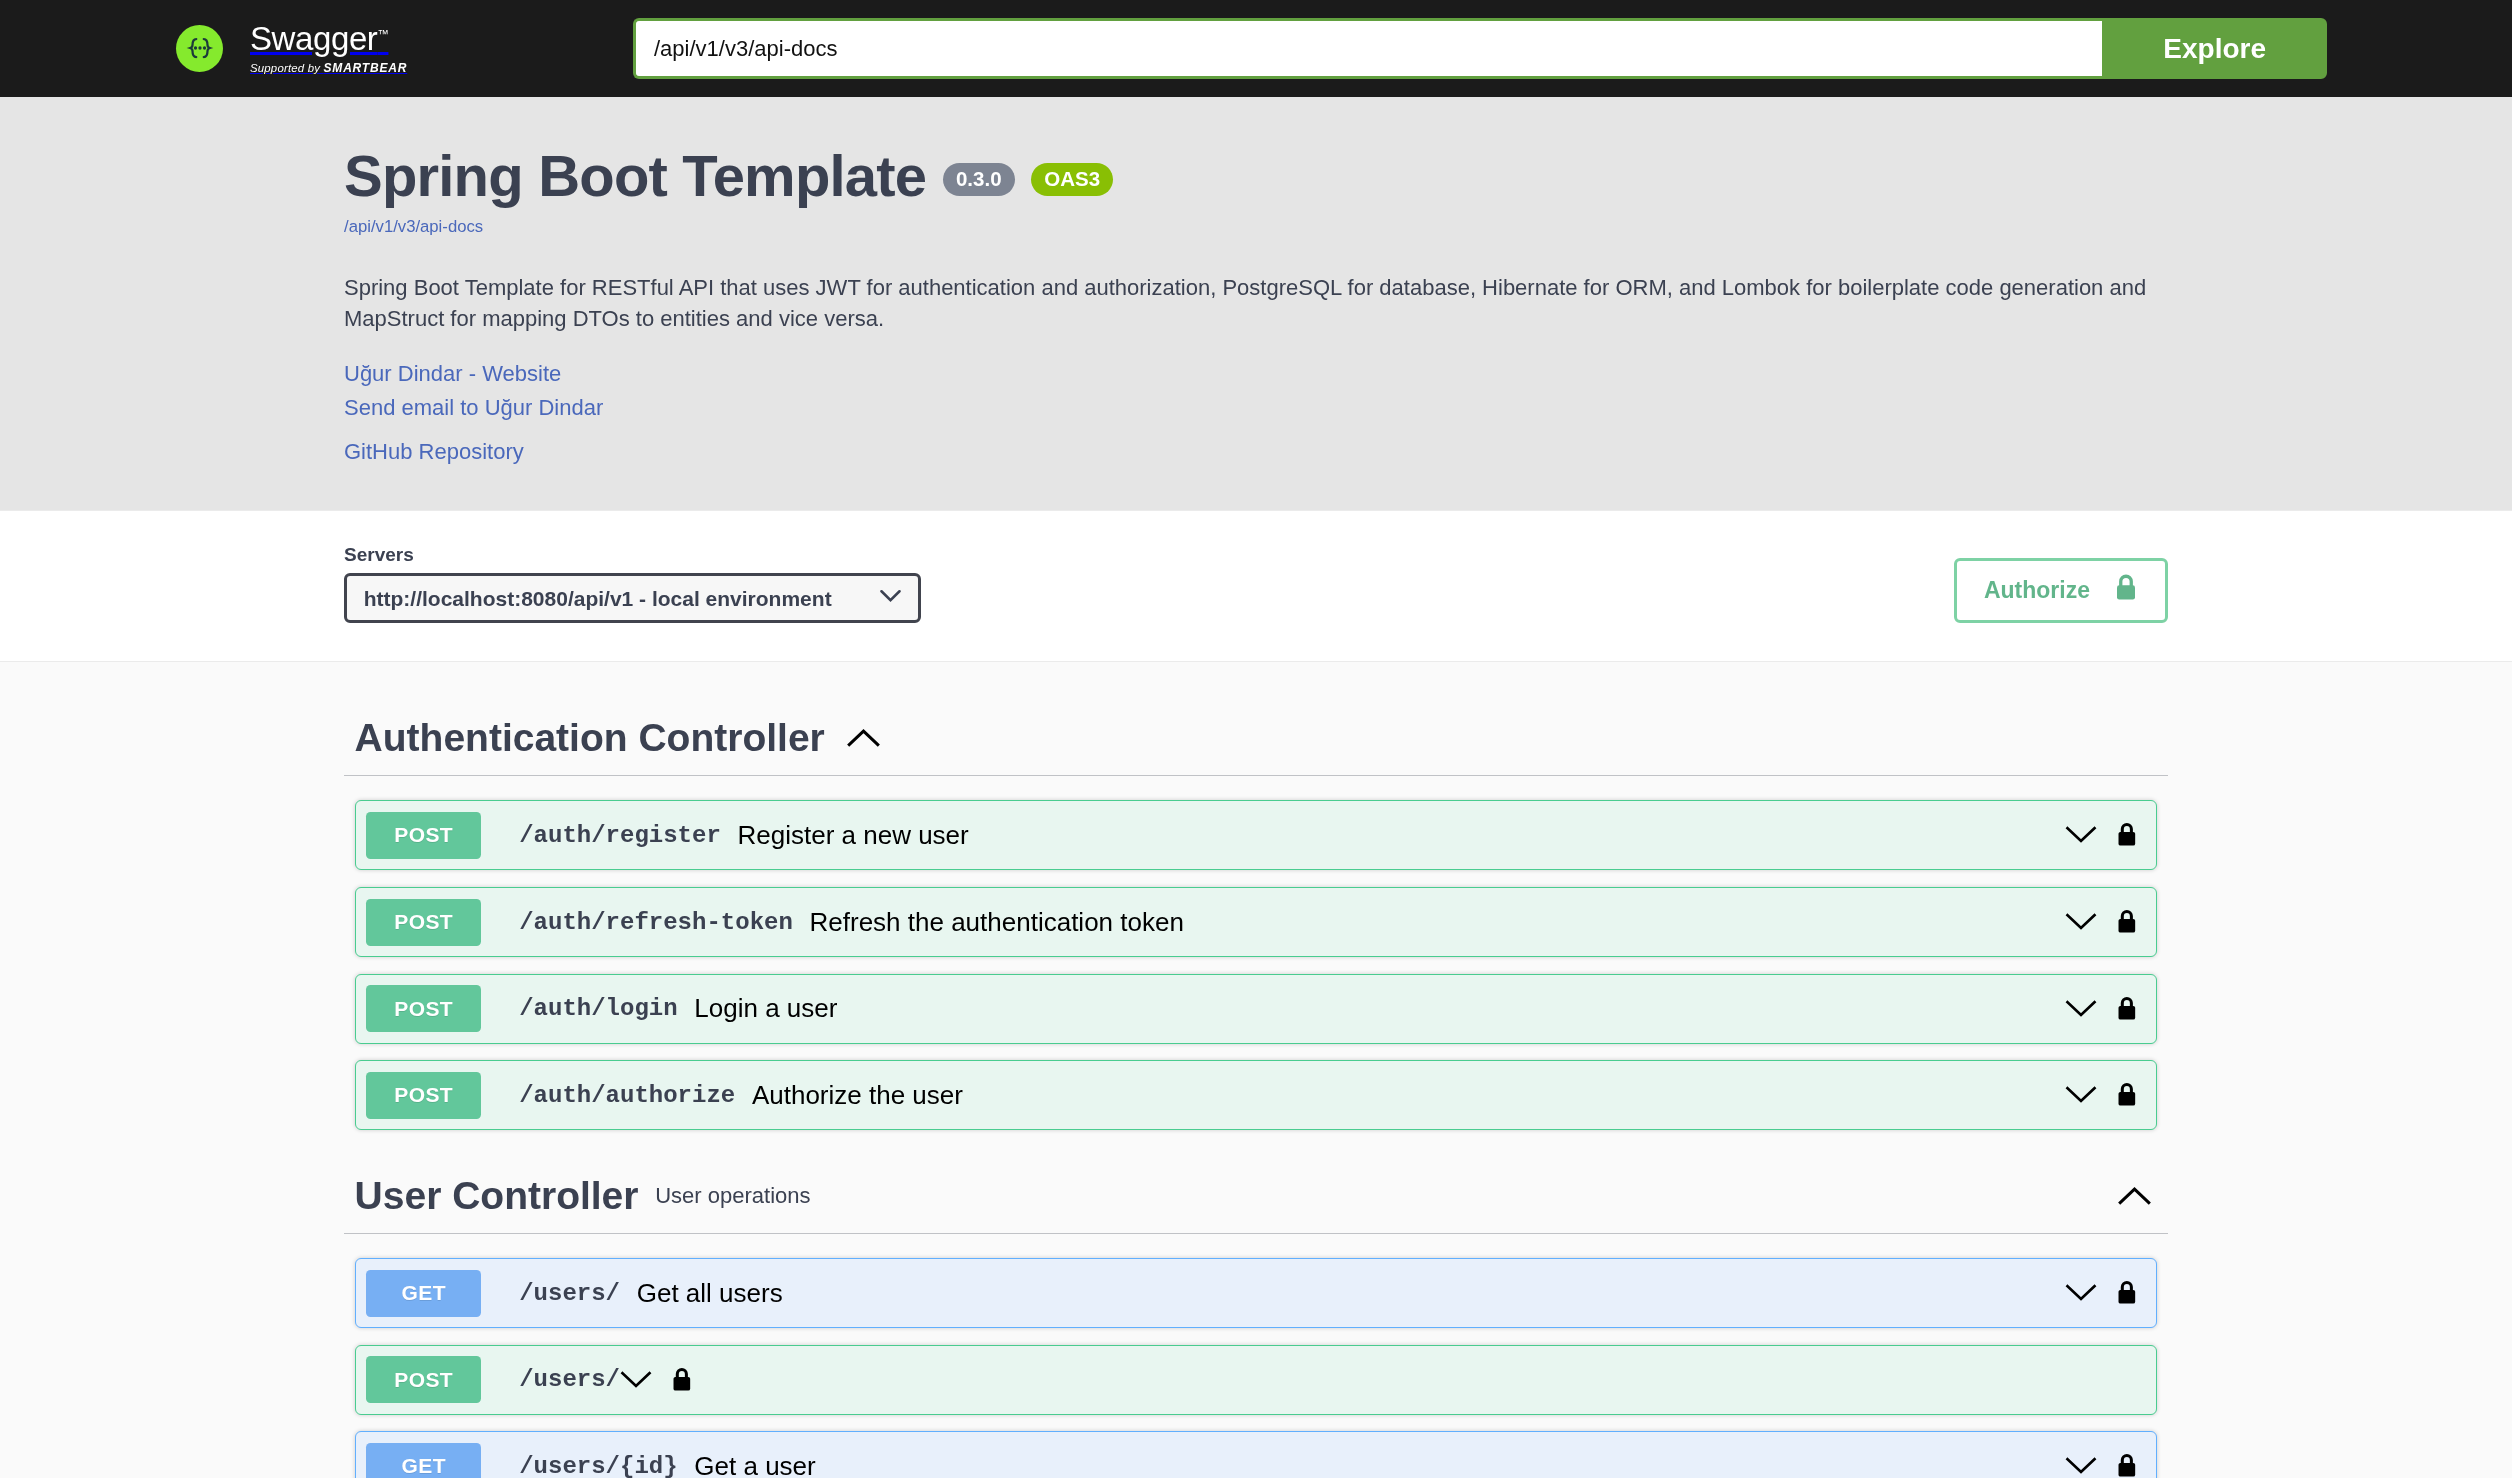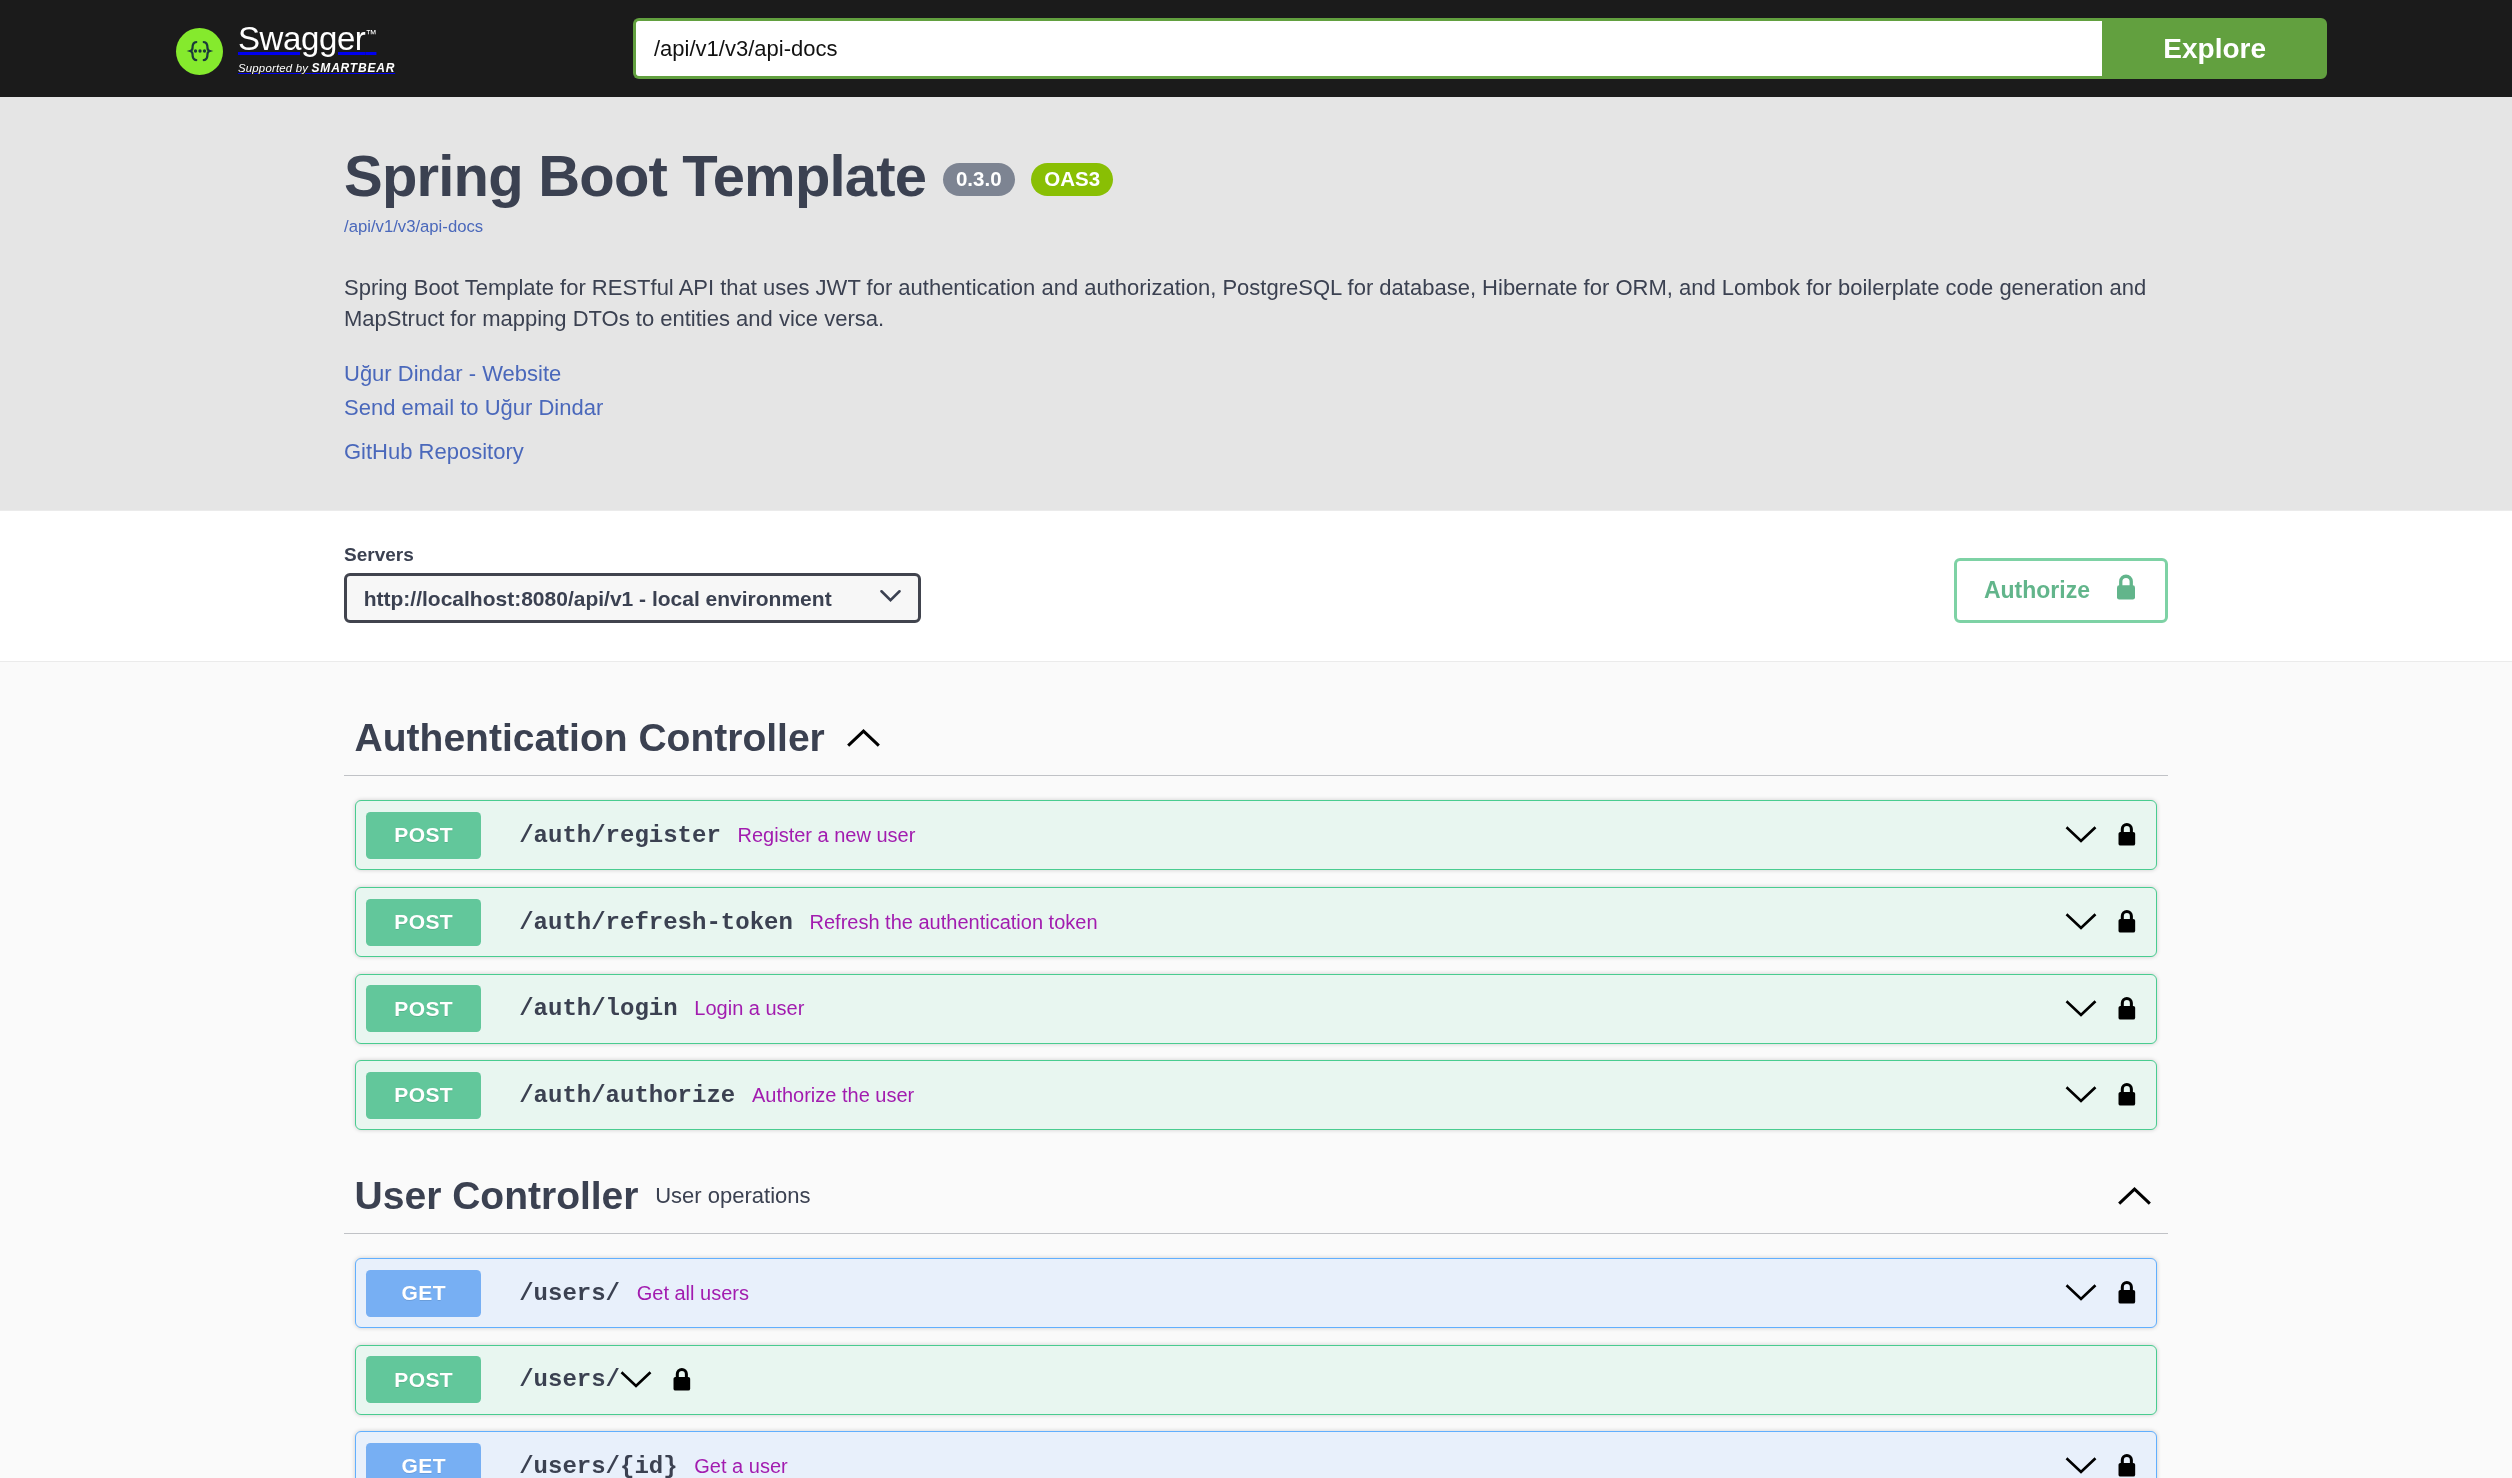--- a/index.html
+++ b/index.html
@@ -14,23 +14,23 @@
   
   .topbar {
     height: 97px;
     background: #1b1b1b;
     display: flex;
     align-items: center;
     position: relative;
   }
   .logo-wrap {
     display: flex;
-    align-items: flex-end;
+    align-items: center;
     margin-left: 176px;
-    gap: 15px;
+    gap: 27px;
   }
   .logo-mark {
     width: 47px; height: 47px;
     border-radius: 50%;
     background: #85ea2d;
     display: flex; align-items: center; justify-content: center;
     flex: none;
   }
   .logo-mark svg { display:block; }
   .logo-text { display:flex; flex-direction:column; line-height:1; }
@@ -261,22 +261,22 @@
 
   .op-path {
     font-family: "Liberation Mono", monospace;
     font-size: 24px;
     font-weight: 700;
     color: #3b4151;
     margin-left: 38px;
     white-space: nowrap;
   }
   .op-summary {
-    font-size: 20px;
-    color: #a21caf;
+    font-size: 26px;
+    color: #000000;
     margin-left: 16.7px;
     flex: 1;
     white-space: nowrap;
     overflow: hidden;
   }
   .op-chevron { margin-right: 19.7px; display:flex; align-items:center; }
   .op-lock { margin-right: 19.7px; display:flex; align-items:center; }
 </style>
 </head>
 <body>

